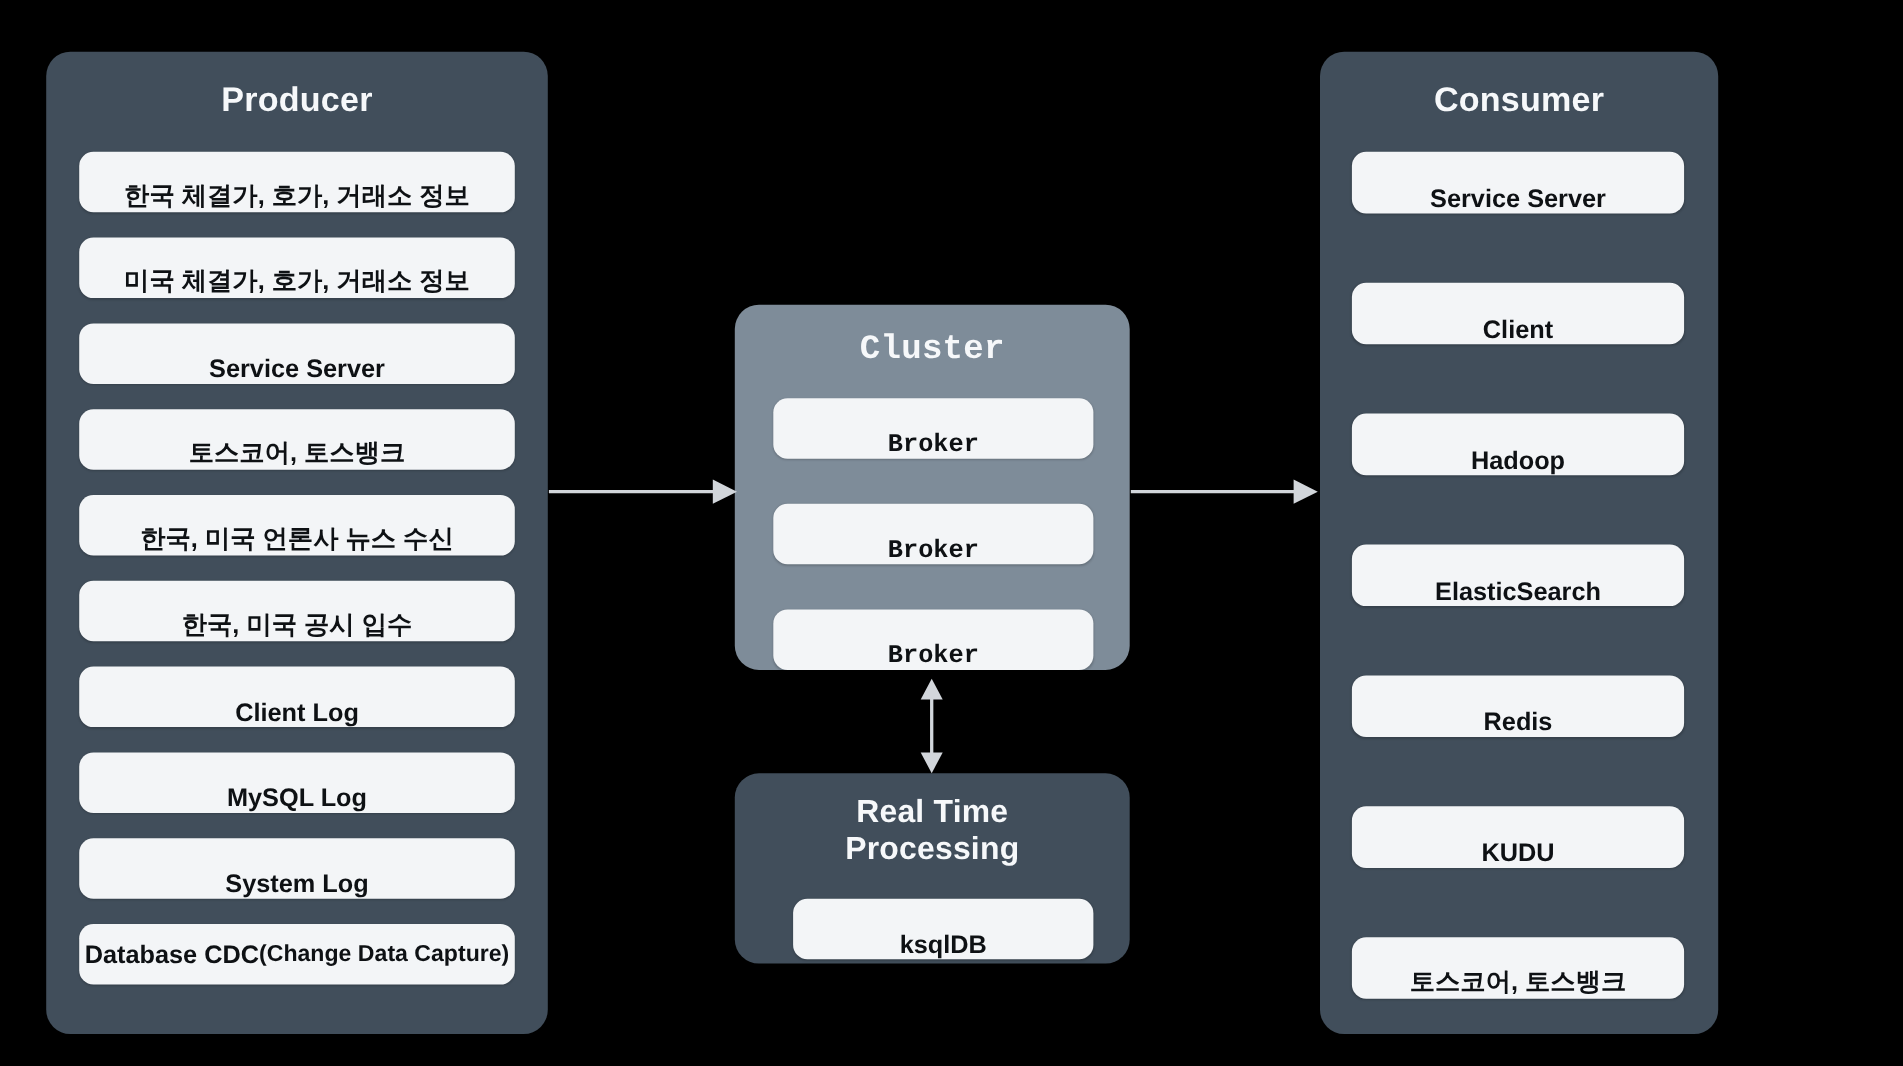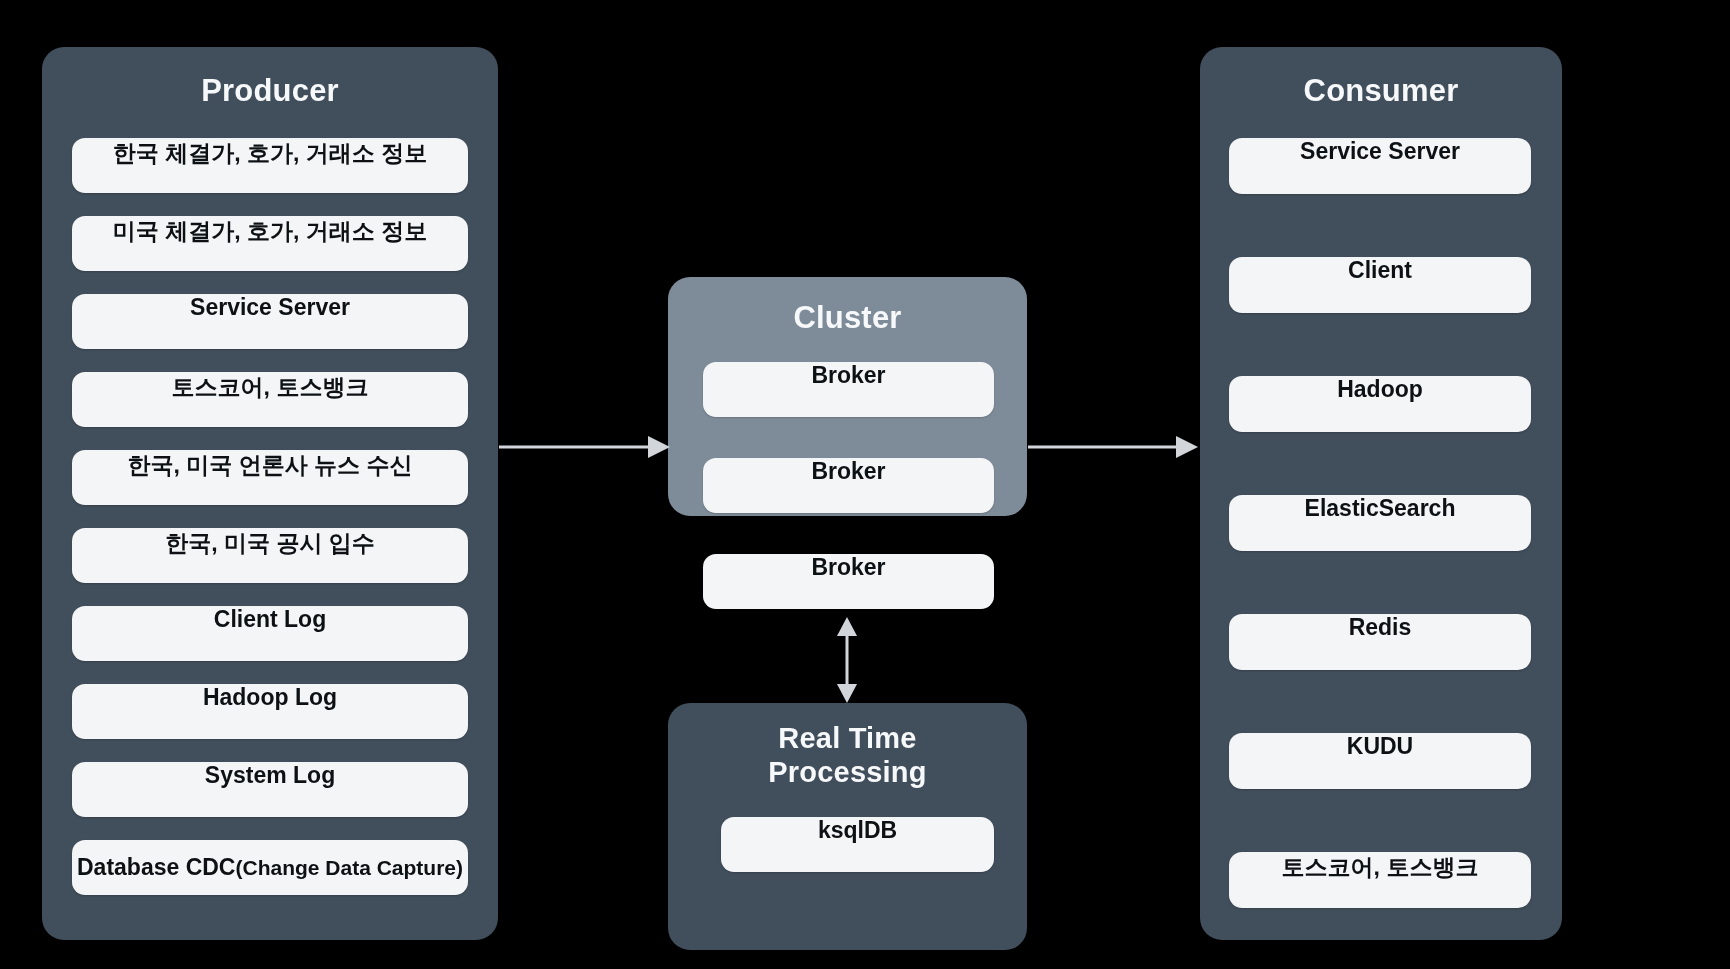--- a/index.html
+++ b/index.html
@@ -26,40 +26,40 @@
   .panel-title{
     position:absolute;left:0;right:0;text-align:center;
     color:var(--title-text);font-weight:700;font-size:31px;letter-spacing:.2px;
   }
   .panel-title.two-line{font-size:29px;line-height:1.18;}
 
   .items{position:absolute;display:flex;flex-direction:column;}
 
   .item{
     background:var(--item-bg);border-radius:13px;height:55px;flex:0 0 55px;
-    display:flex;align-items:flex-start;justify-content:center;
+    display:flex;align-items:flex-end;justify-content:center;
     color:var(--item-text);font-weight:700;font-size:23px;
     box-shadow:0 1px 2px rgba(0,0,0,.18);
   }
   .item .sublabel{font-size:21px;font-weight:700;}
   .item.composite{align-items:center;}
   .item.composite .row{display:flex;align-items:center;}
 
   
   #producer{left:42px;top:47px;width:456px;height:893px;}
   #producer .panel-title{top:26px;}
   #producer .items{top:91px;left:30px;right:30px;gap:23px;}
 
   
-  #cluster{left:668px;top:277px;width:359px;height:239px;}
+  #cluster{left:668px;top:277px;width:359px;height:332px;font-family:Liberation Mono, monospace;}
   #cluster .panel-title{top:23px;}
   #cluster .items{top:85px;left:35px;right:33px;gap:41px;}
 
   
-  #realtime{left:668px;top:703px;width:359px;height:247px;}
+  #realtime{left:668px;top:703px;width:359px;height:173px;}
   #realtime .panel-title{top:18px;}
   #realtime .items{top:114px;left:35px;right:33px;padding-left:18px;}
 
   
   #consumer{left:1200px;top:47px;width:362px;height:893px;}
   #consumer .panel-title{top:26px;}
   #consumer .items{top:91px;left:29px;right:31px;gap:63px;}
   #consumer .item{flex:0 0 56px;height:56px;}
 
   .arrow-svg{position:absolute;inset:0;width:100%;height:100%;color:var(--arrow);pointer-events:none;}
@@ -89,21 +89,21 @@
       <div class="item">
           <span>한국, 미국 언론사 뉴스 수신</span>
         </div>
       <div class="item">
           <span>한국, 미국 공시 입수</span>
         </div>
       <div class="item">
           <span>Client Log</span>
         </div>
       <div class="item">
-          <span>Hadoop Log</span>
+          <span>MySQL Log</span>
         </div>
       <div class="item">
           <span>System Log</span>
         </div>
       <div class="item composite">
         <span class="row">
           <span>Database CDC</span>
             <span class="sublabel">(Change Data Capture)</span>
         </span>
       </div>

